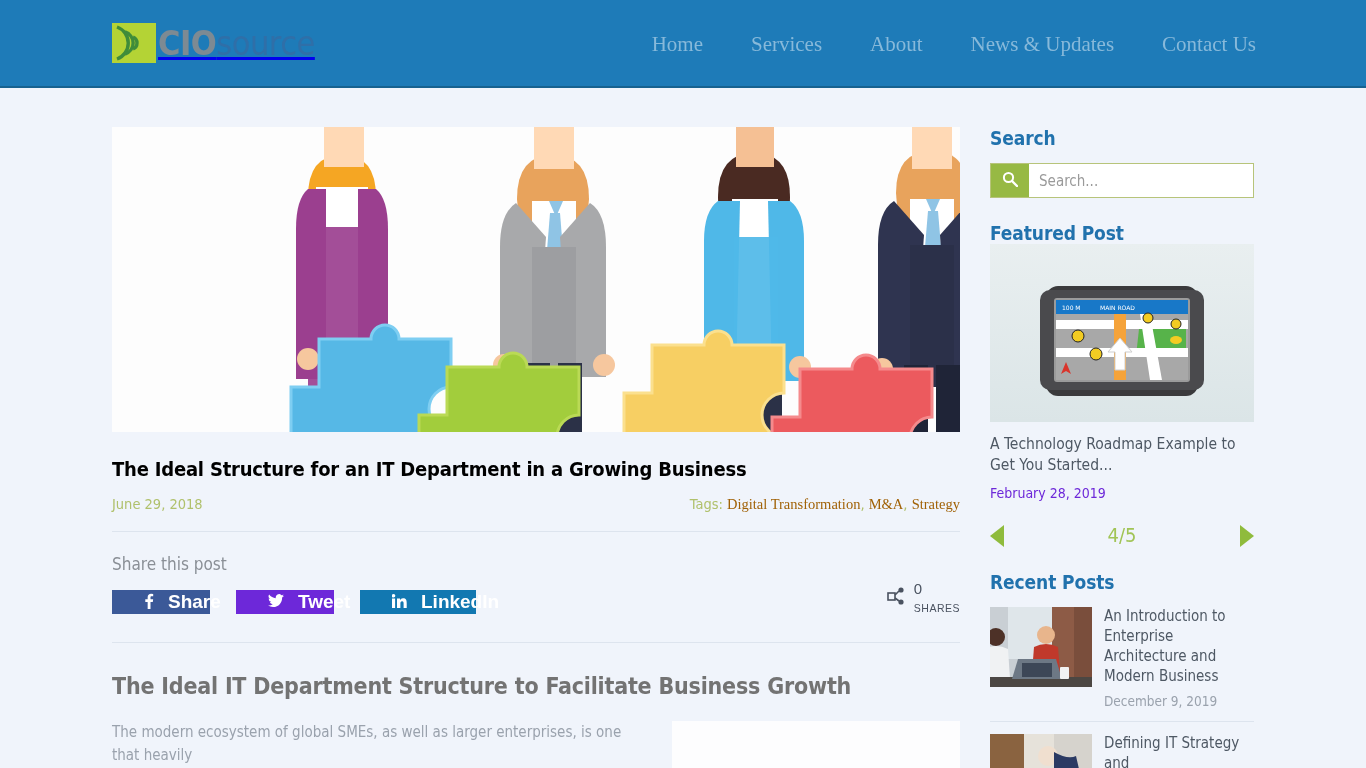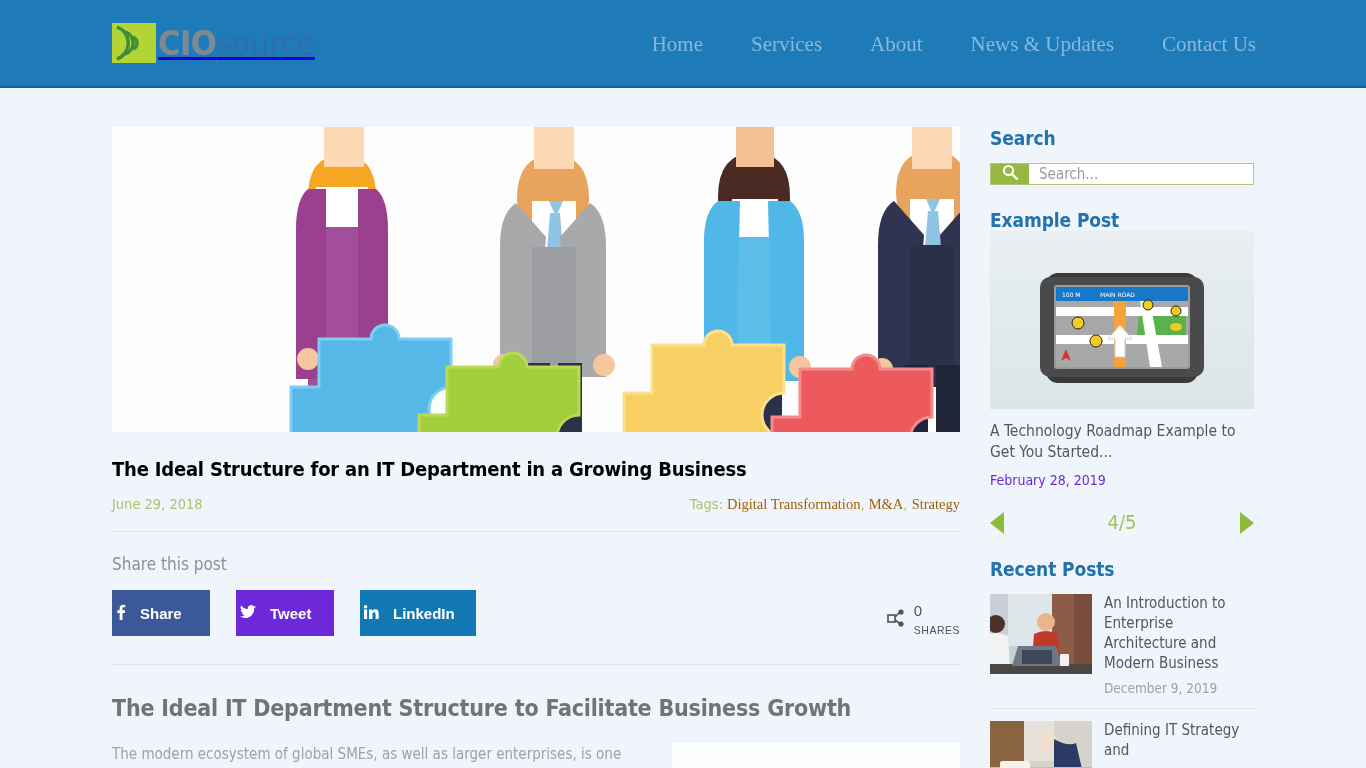--- a/index.html
+++ b/index.html
@@ -68,22 +68,22 @@
 
   .rule{ height:1px; background:#dde4ee; margin:18px 0 0 0; }
 
   
   .share-block{ margin-top:22px; position:relative; }
   .share-label{
     font-family:"DejaVu Sans Condensed","Liberation Sans",sans-serif;
     font-size:17px; color:#8a8f96; }
   .share-row{ display:flex; gap:26px; margin-top:16px; align-items:center; }
   .share-btn{
-    height:46px; display:flex; align-items:center; gap:14px;
-    padding:0 4px; color:#fff; font-size:15px; font-weight:bold;
+    height:24px; display:flex; align-items:center; gap:14px;
+    padding:0 32px; color:#fff; font-size:19px; font-weight:bold;
     cursor:pointer; border:none; font-family:"Liberation Sans",sans-serif;
   }
   .share-btn .glyph{ font-size:15px; line-height:1; display:block; }
   .btn-facebook{ background:#3b5998; width:98px; }
   .btn-twitter{ background:#6d28d9; width:98px; }
   .btn-linkedin{ background:#1278b1; width:116px; }
 
   .share-count{
     position:absolute; right:0; bottom:-2px;
     display:flex; align-items:center; gap:8px;
@@ -103,21 +103,21 @@
     font-family:"DejaVu Sans Condensed","Liberation Sans",sans-serif;
     font-size:15px; color:#9aa2ad; line-height:1.55; flex:1;
   }
   .inline-card{ width:288px; height:60px; background:#fdfdfe; flex:0 0 288px; }
 
   
   .sb-title{
     font-family:"DejaVu Sans Condensed","Liberation Sans",sans-serif;
     font-size:19px; font-weight:bold; color:#2172ad; letter-spacing:-.1px;
   }
-  .search-wrap{ display:flex; margin-top:14px; height:22px; width:264px;
+  .search-wrap{ display:flex; margin-top:14px; height:35px; width:264px;
     border:1px solid #b7c47a; background:#fff; }
   .search-btn{
     width:38px; background:#97b944; display:flex; align-items:center;
     justify-content:center; cursor:pointer; flex:0 0 38px;
   }
   .search-input{
     flex:1; border:none; outline:none; padding:0 10px;
     font-size:15px; color:#555; background:#fff;
     font-family:"DejaVu Sans Condensed","Liberation Sans",sans-serif;
   }
@@ -356,21 +356,21 @@
           <svg width="16" height="16" viewBox="0 0 16 16">
             <circle cx="6.5" cy="6.5" r="4.6" fill="none" stroke="#fff" stroke-width="2"></circle>
             <path d="M10 10 L15 15" stroke="#fff" stroke-width="2.4" stroke-linecap="round"></path>
           </svg>
         </span>
       </span>
       <input class="search-input" type="text" placeholder="Search..." style="">
     </div>
 
     <div class="sb-gap"></div>
-    <div class="sb-title">Example Post</div>
+    <div class="sb-title">Featured Post</div>
 
     <a class="featured-thumb" href="#">
       <svg width="264" height="178" viewBox="0 0 264 178">
         <defs>
           <linearGradient id="fbg" x1="0" y1="0" x2="0" y2="1">
             <stop offset="0" stop-color="#e9eff0"></stop>
             <stop offset="1" stop-color="#dbe5e7"></stop>
           </linearGradient>
         </defs>
         <rect width="264" height="178" fill="url(#fbg)"></rect>

